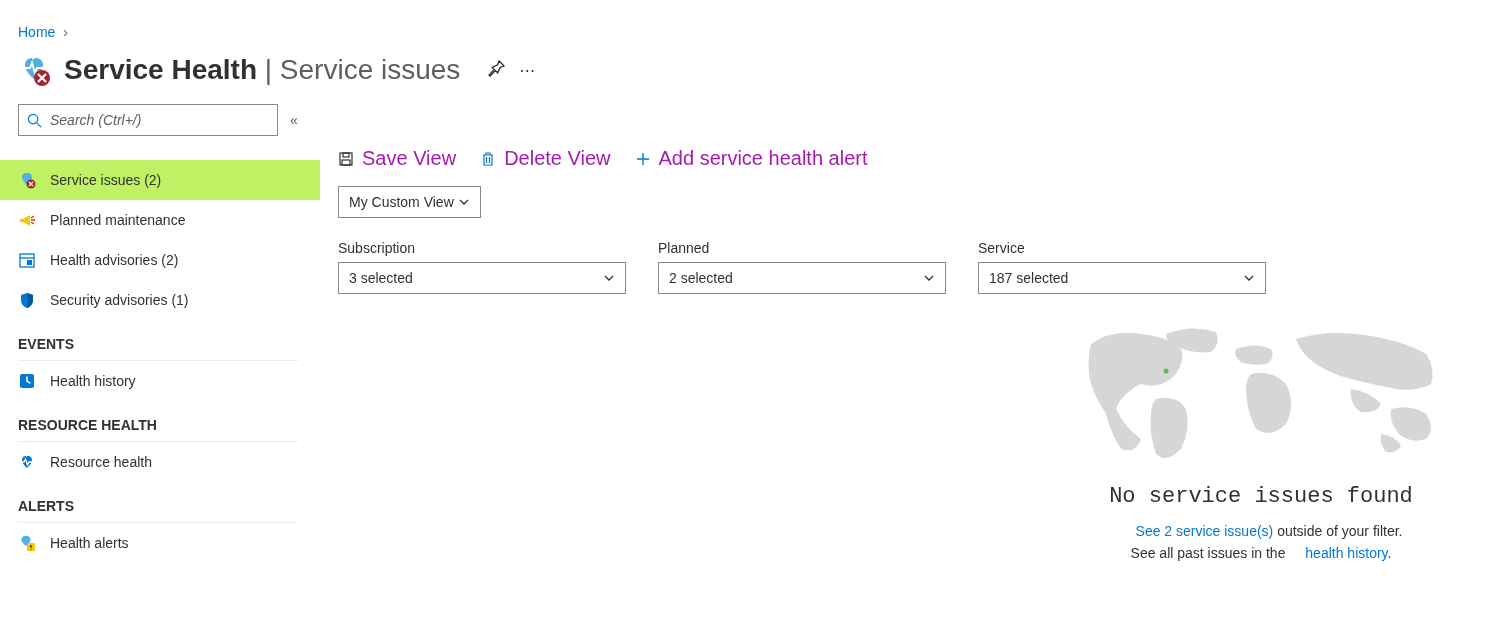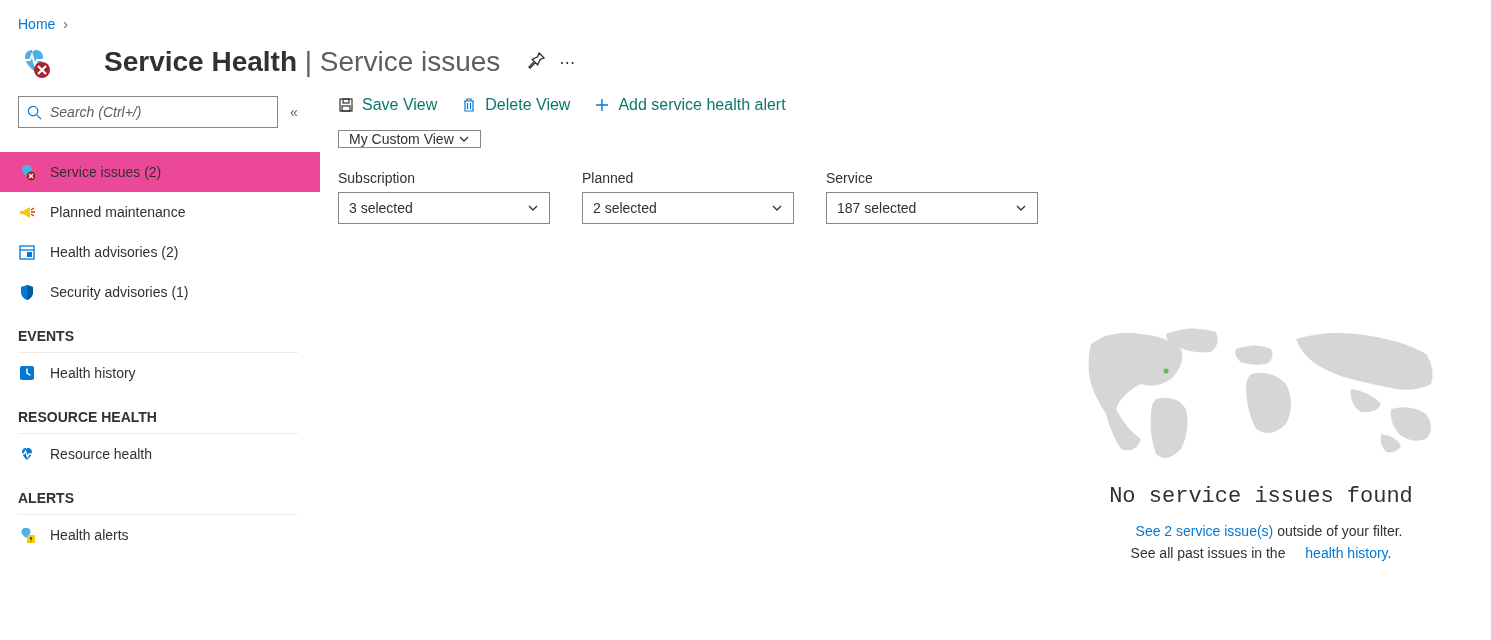--- a/index.html
+++ b/index.html
@@ -10,21 +10,21 @@
     body {
       font-family: 'Segoe UI', -apple-system, BlinkMacSystemFont, sans-serif;
       font-size: 14px;
       color: #323130;
       background: #fff;
       width: 1491px;
       height: 640px;
       overflow: hidden;
     }
     .breadcrumb {
-      padding: 16px 18px 4px;
+      padding: 24px 18px 4px;
       font-size: 14px;
       display: flex;
       align-items: center;
       gap: 8px;
     }
     .breadcrumb a {
       color: #0078d4;
       text-decoration: none;
     }
     .breadcrumb .chevron {
@@ -38,21 +38,20 @@
     }
     .page-header .service-icon {
       width: 32px;
       height: 32px;
       position: relative;
     }
     .page-header h1 {
       font-size: 28px;
       font-weight: 600;
       color: #323130;
-      margin-left: 40px;
     }
     .page-header .subtitle {
       font-size: 28px;
       font-weight: 400;
       color: #605e5c;
     }
     .page-header .pin-btn {
       margin-left: 14px;
       color: #323130;
       cursor: pointer;
@@ -116,21 +115,21 @@
       display: flex;
       align-items: center;
       height: 40px;
       padding: 0 6px 0 0;
       cursor: pointer;
       gap: 14px;
       margin-left: -18px;
       padding-left: 18px;
     }
     .nav-item.active {
-      background: #ec4899;
+      background: #bef264;
     }
     .nav-item .nav-icon {
       width: 18px;
       height: 18px;
       display: flex;
       align-items: center;
       justify-content: center;
     }
     .nav-item .nav-label {
       font-size: 14px;
@@ -144,29 +143,30 @@
       display: flex;
       align-items: center;
       gap: 24px;
       margin-bottom: 16px;
     }
     .tool-btn {
       display: flex;
       align-items: center;
       gap: 8px;
       cursor: pointer;
-      font-size: 16px;
-      color: #0f766e;
+      font-size: 20px;
+      color: #a21caf;
+      margin-top: 43px;
     }
     .tool-btn.blue-icon svg { color: #0078d4; }
     .view-dropdown {
       display: inline-flex;
       align-items: center;
       border: 1px solid #8a8886;
-      height: 18px;
+      height: 32px;
       padding: 0 10px;
       gap: 4px;
       cursor: pointer;
       margin-bottom: 22px;
     }
     .filters {
       display: flex;
       gap: 32px;
     }
     .filter-group {
@@ -177,21 +177,21 @@
     .filter-label {
       font-size: 14px;
       color: #323130;
     }
     .filter-dropdown {
       display: flex;
       align-items: center;
       justify-content: space-between;
       border: 1px solid #8a8886;
       height: 32px;
-      width: 212px;
+      width: 288px;
       padding: 0 10px;
       cursor: pointer;
     }
     .result-area {
       position: absolute;
       right: 40px;
       top: 314px;
       width: 380px;
       text-align: center;
     }

